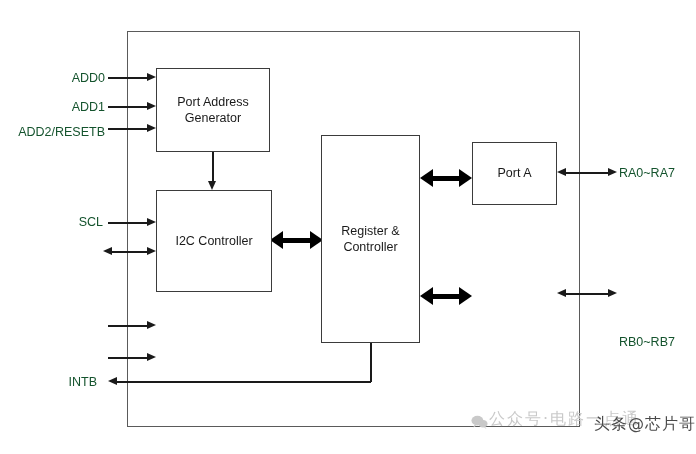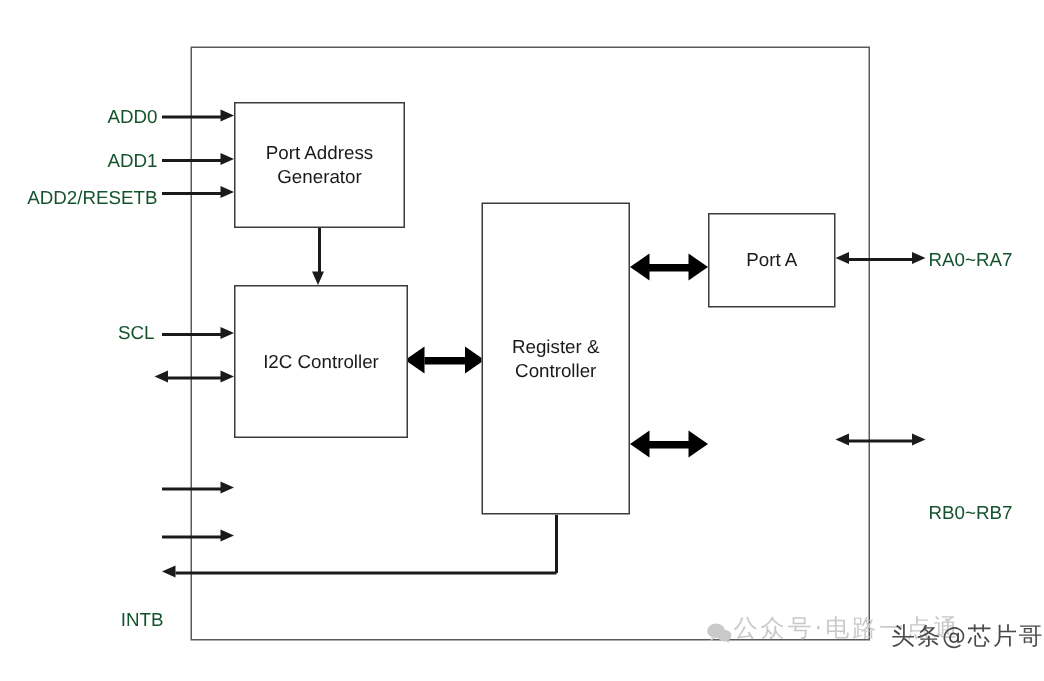--- a/index.html
+++ b/index.html
@@ -150,21 +150,21 @@
 <body>
 
 <div id="canvas">
 
   <div class="chip-boundary"></div>
 
   <div class="pin-label right-aligned" style="left:10px; top:71px; width:95px;">ADD0</div>
   <div class="pin-label right-aligned" style="left:10px; top:100px; width:95px;">ADD1</div>
   <div class="pin-label right-aligned" style="left:2px; top:125px; width:103px;">ADD2/RESETB</div>
   <div class="pin-label right-aligned" style="left:8px; top:215px; width:95px;">SCL</div>
-  <div class="pin-label right-aligned" style="left:14px; top:375px; width:95px;margin-top:31px;">INTB</div>
+  <div class="pin-label right-aligned" style="left:2px; top:375px; width:95px;">INTB</div>
 
   <div class="pin-label" style="left:619px; top:166px;text-align:center;">RA0~RA7</div>
   <div class="pin-label" style="left:619px; top:287px;margin-top:48px;">RB0~RB7</div>
 
   <div class="wire h" style="left:108px; top:77px; width:40px;"></div>
   <div class="arrow right" style="left:147px; top:73px;"></div>
 
   <div class="wire h" style="left:108px; top:106px; width:40px;"></div>
   <div class="arrow right" style="left:147px; top:102px;"></div>
 

